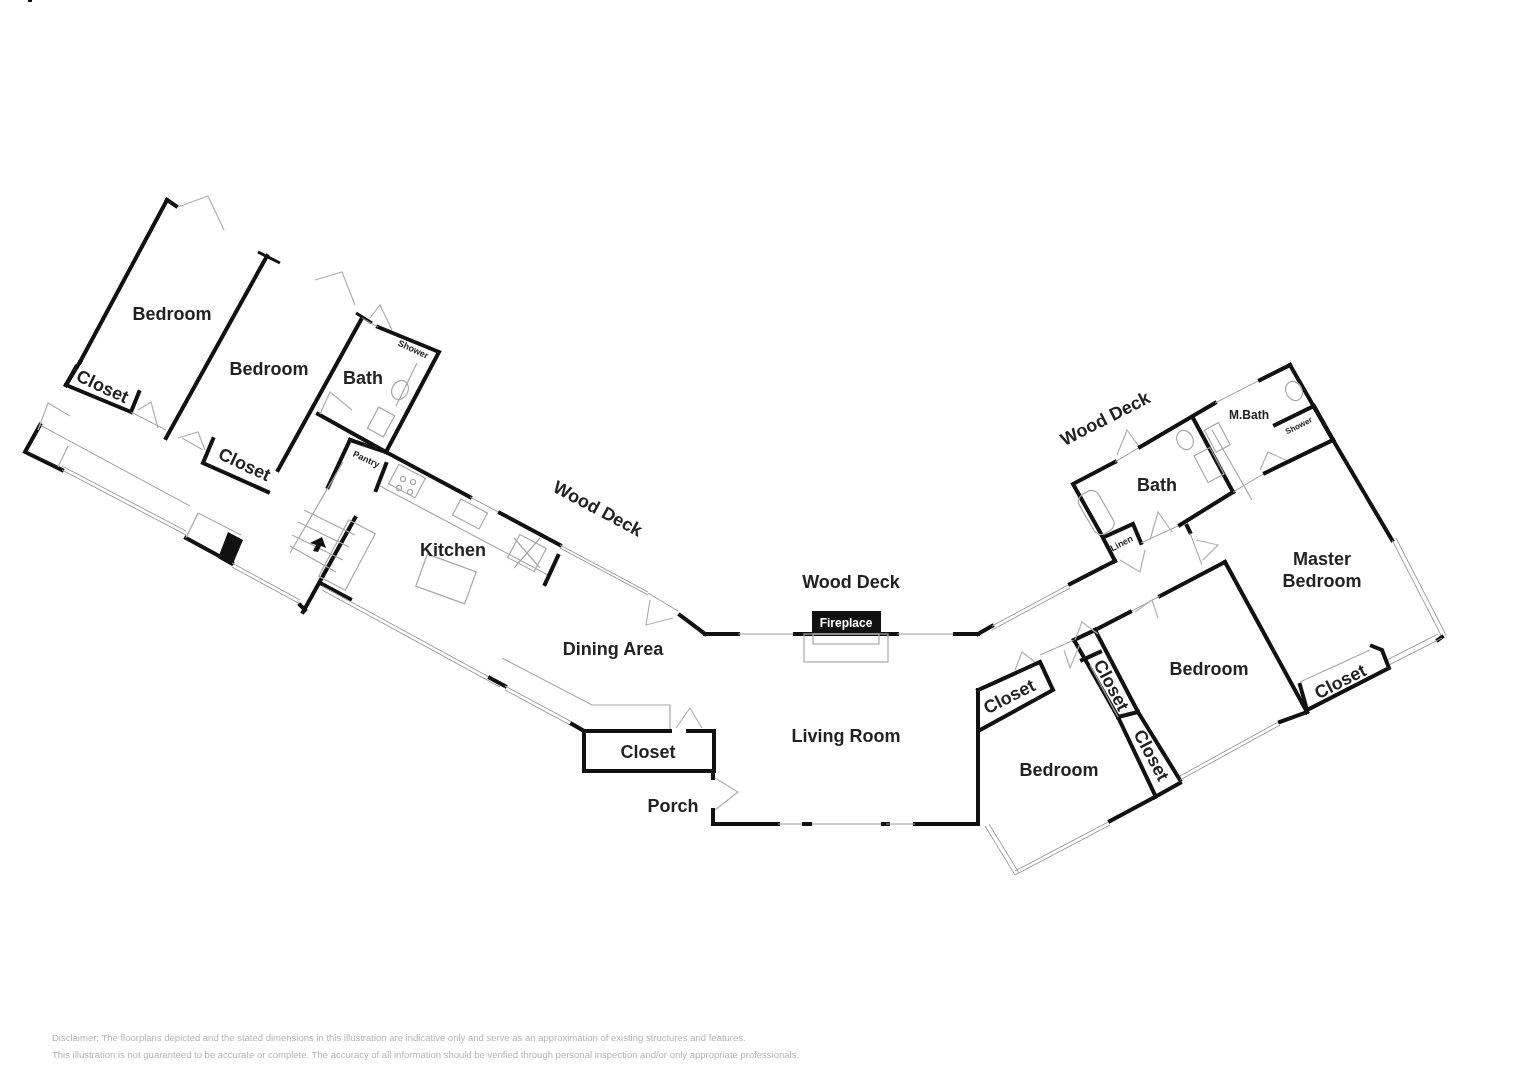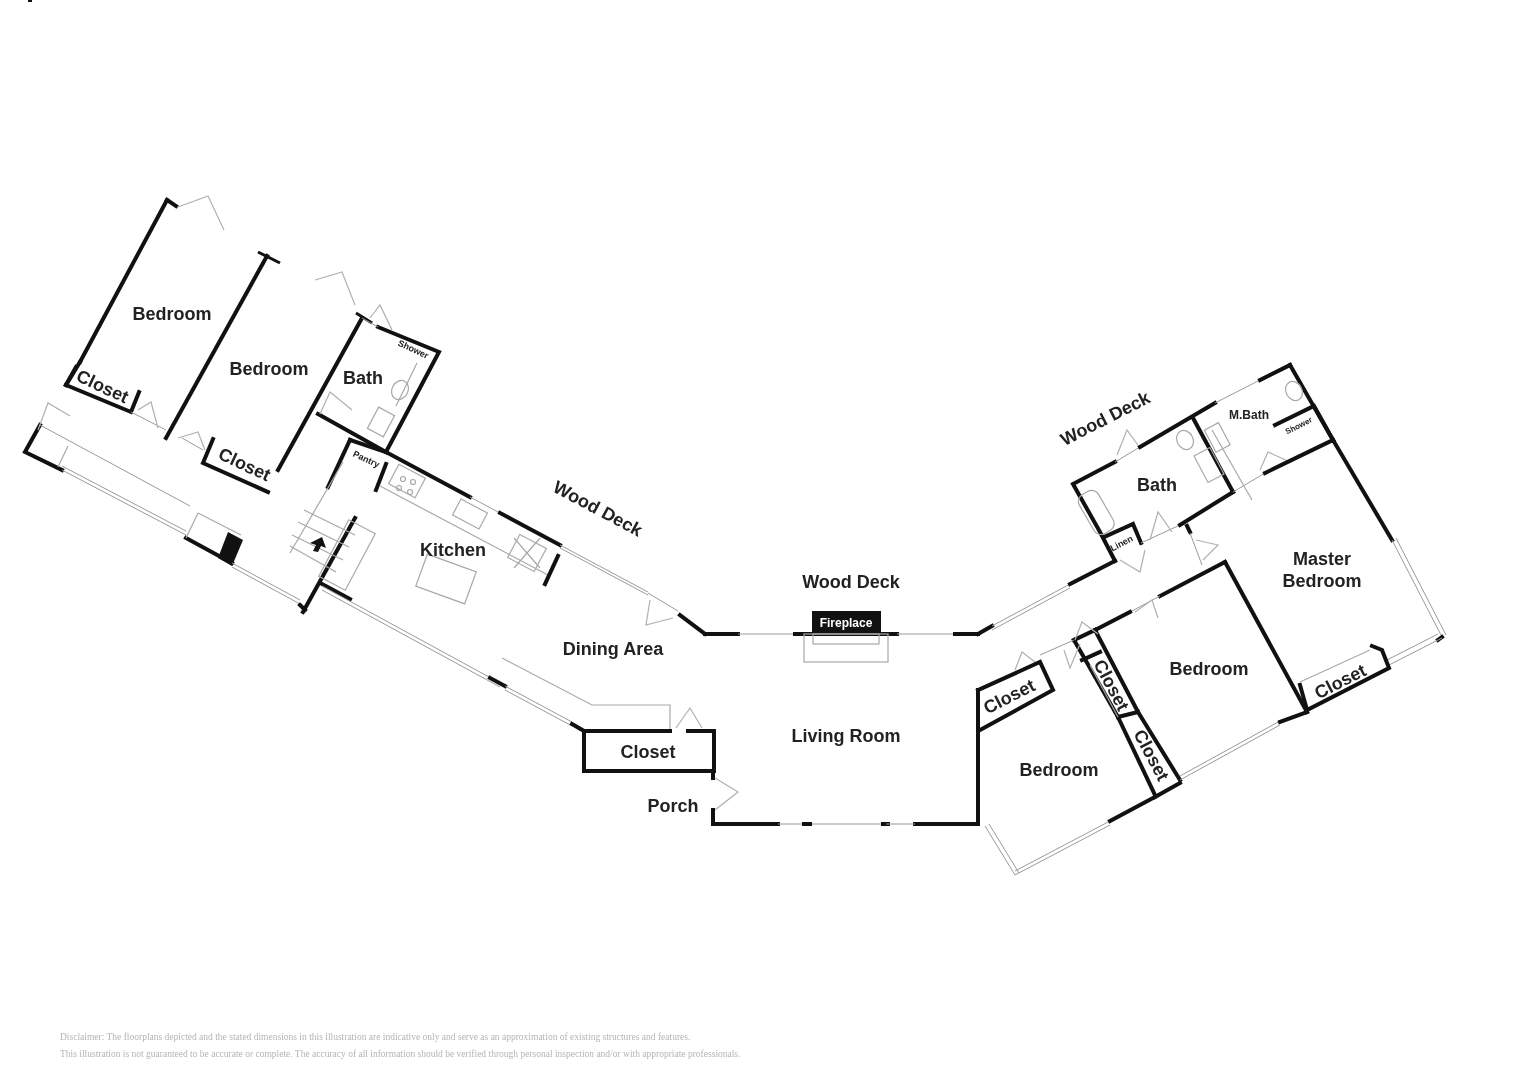--- a/index.html
+++ b/index.html
@@ -8,21 +8,21 @@
   .w { stroke: #111; stroke-width: 4; fill: none; stroke-linecap: square; stroke-linejoin: miter; }
   .wt { stroke: #111; stroke-width: 3; fill: none; }
   .win { stroke: #9a9a9a; stroke-width: 1; fill: none; }
   .fx { stroke: #a8a8a8; stroke-width: 1.2; fill: none; }
   .door { stroke: #b0b0b0; stroke-width: 1.2; fill: none; }
   .lbl { font-family: "Liberation Sans", "DejaVu Sans", sans-serif; font-weight: bold; fill: #222; }
   .lbl-lg { font-size: 18px; }
   .lbl-sm { font-size: 10px; }
   .lbl-xs { font-size: 9px; }
   .fp-text { font-size: 12px; fill: #fff; font-weight: bold; font-family: "Liberation Sans", "DejaVu Sans", sans-serif; }
-  .disclaimer { position: absolute; left: 60px; font-size: 9.5px; color: #b4b4b4; font-family: Liberation Serif, serif; white-space: nowrap; }
+  .disclaimer { position: absolute; left: 52px; font-size: 9.5px; color: #b4b4b4; font-family: Liberation Sans, sans-serif; white-space: nowrap; }
 </style>
 </head>
 <body>
 
 <svg class="plan" viewBox="0 0 1528 1080" xmlns="http://www.w3.org/2000/svg">
 
   <g>
 
     <polyline class="w" points="167,200 176,206"></polyline>
     <line class="w" x1="167" y1="200" x2="80" y2="362"></line>
@@ -256,13 +256,13 @@
     <text class="lbl lbl-lg" x="1209" y="675" text-anchor="middle">Bedroom</text>
     <text class="lbl lbl-lg" x="1059" y="776" text-anchor="middle">Bedroom</text>
     <text class="lbl lbl-lg" x="1012" y="702" text-anchor="middle" transform="rotate(-27 1012 702)">Closet</text>
     <text class="lbl lbl-lg" x="1106" y="688" text-anchor="middle" transform="rotate(62 1106 688)">Closet</text>
     <text class="lbl lbl-lg" x="1146" y="758" text-anchor="middle" transform="rotate(62 1146 758)">Closet</text>
     <text class="lbl lbl-lg" x="1343" y="687" text-anchor="middle" transform="rotate(-27 1343 687)">Closet</text>
   </g>
 </svg>
 
 <div class="disclaimer" style="top:1032px;">Disclaimer: The floorplans depicted and the stated dimensions in this illustration are indicative only and serve as an approximation of existing structures and features.</div>
-<div class="disclaimer" style="top:1049px;">This illustration is not guaranteed to be accurate or complete. The accuracy of all information should be verified through personal inspection and/or with appropriate professionals.</div>
+<div class="disclaimer" style="top:1049px;">This illustration is not guaranteed to be accurate or complete. The accuracy of all information should be verified through personal inspection and/or only appropriate professionals.</div>
 
 </body></html>

